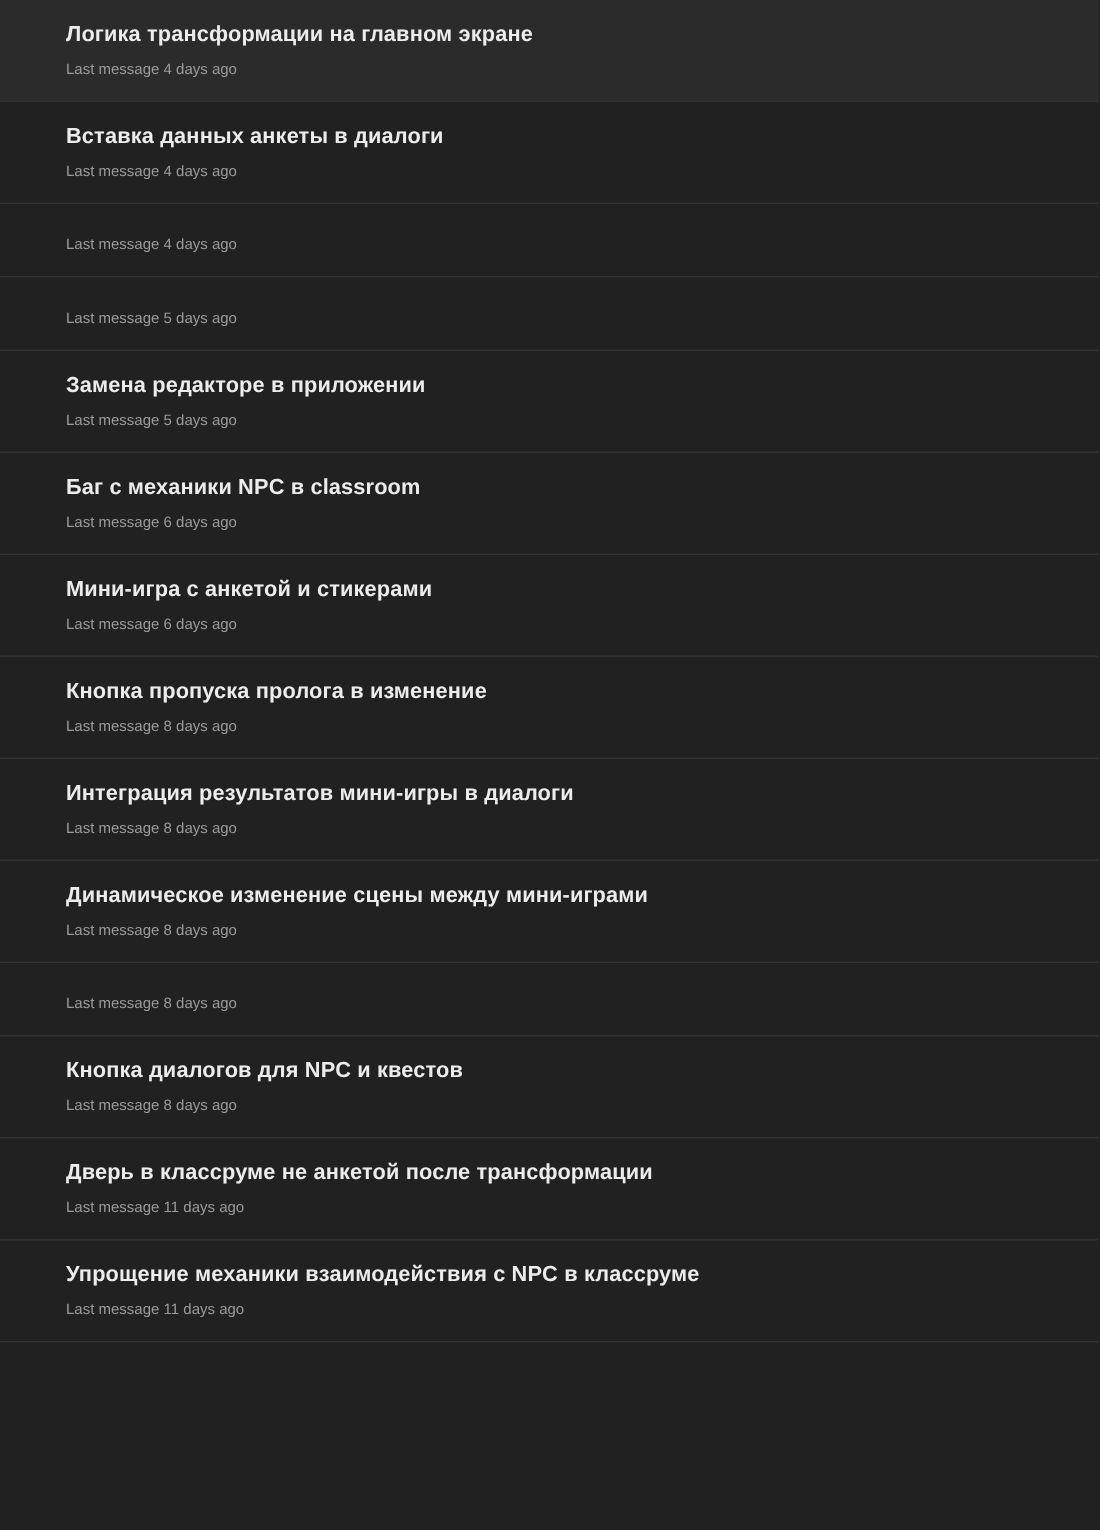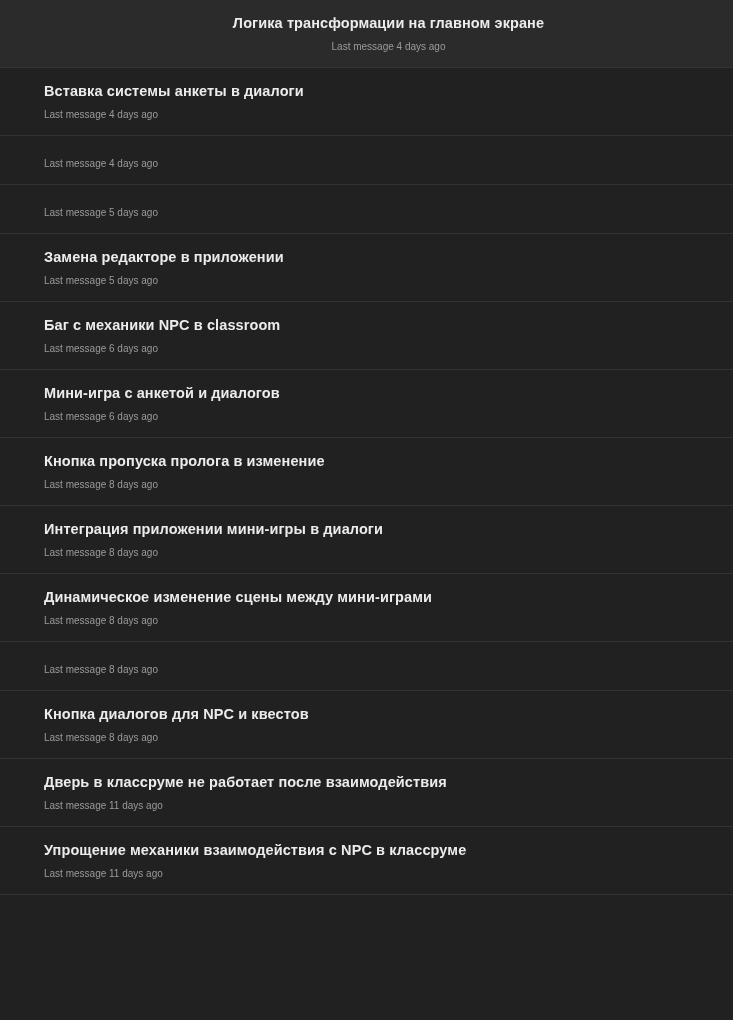--- a/index.html
+++ b/index.html
@@ -21,21 +21,20 @@
   }
   .conversation-item {
     box-sizing: border-box;
     padding: 14px 0 13px 44px;
     border-bottom: 1px solid #333333;
     background: transparent;
     cursor: pointer;
   }
   .conversation-item.active {
     background: #2b2b2b;
-    text-align: center;
   }
   .conversation-title {
     font-size: 14.5px;
     font-weight: bold;
     color: #ececec;
     line-height: 19px;
     letter-spacing: 0.1px;
   }
   .conversation-subtitle {
     margin-top: 6px;
@@ -46,61 +45,61 @@
 </style>
 </head>
 <body>
 
 <div id="conversation-list">
     <div class="conversation-item active">
       <div class="conversation-title">Логика трансформации на главном экране</div>
       <div class="conversation-subtitle">Last message 4 days ago</div>
     </div>
     <div class="conversation-item">
-      <div class="conversation-title">Вставка системы анкеты в диалоги</div>
+      <div class="conversation-title">Вставка данных анкеты в диалоги</div>
       <div class="conversation-subtitle">Last message 4 days ago</div>
     </div>
     <div class="conversation-item">
       <div class="conversation-subtitle">Last message 4 days ago</div>
     </div>
     <div class="conversation-item">
       <div class="conversation-subtitle">Last message 5 days ago</div>
     </div>
     <div class="conversation-item">
       <div class="conversation-title">Замена редакторе в приложении</div>
       <div class="conversation-subtitle">Last message 5 days ago</div>
     </div>
     <div class="conversation-item">
       <div class="conversation-title">Баг с механики NPC в classroom</div>
       <div class="conversation-subtitle">Last message 6 days ago</div>
     </div>
     <div class="conversation-item">
-      <div class="conversation-title">Мини-игра с анкетой и диалогов</div>
+      <div class="conversation-title">Мини-игра с анкетой и стикерами</div>
       <div class="conversation-subtitle">Last message 6 days ago</div>
     </div>
     <div class="conversation-item">
       <div class="conversation-title">Кнопка пропуска пролога в изменение</div>
       <div class="conversation-subtitle">Last message 8 days ago</div>
     </div>
     <div class="conversation-item">
-      <div class="conversation-title">Интеграция приложении мини-игры в диалоги</div>
+      <div class="conversation-title">Интеграция результатов мини-игры в диалоги</div>
       <div class="conversation-subtitle">Last message 8 days ago</div>
     </div>
     <div class="conversation-item">
       <div class="conversation-title">Динамическое изменение сцены между мини-играми</div>
       <div class="conversation-subtitle">Last message 8 days ago</div>
     </div>
     <div class="conversation-item">
       <div class="conversation-subtitle">Last message 8 days ago</div>
     </div>
     <div class="conversation-item">
       <div class="conversation-title">Кнопка диалогов для NPC и квестов</div>
       <div class="conversation-subtitle">Last message 8 days ago</div>
     </div>
     <div class="conversation-item">
-      <div class="conversation-title">Дверь в классруме не работает после взаимодействия</div>
+      <div class="conversation-title">Дверь в классруме не анкетой после трансформации</div>
       <div class="conversation-subtitle">Last message 11 days ago</div>
     </div>
     <div class="conversation-item">
       <div class="conversation-title">Упрощение механики взаимодействия с NPC в классруме</div>
       <div class="conversation-subtitle">Last message 11 days ago</div>
     </div>
   </div>
 
 </body></html>

